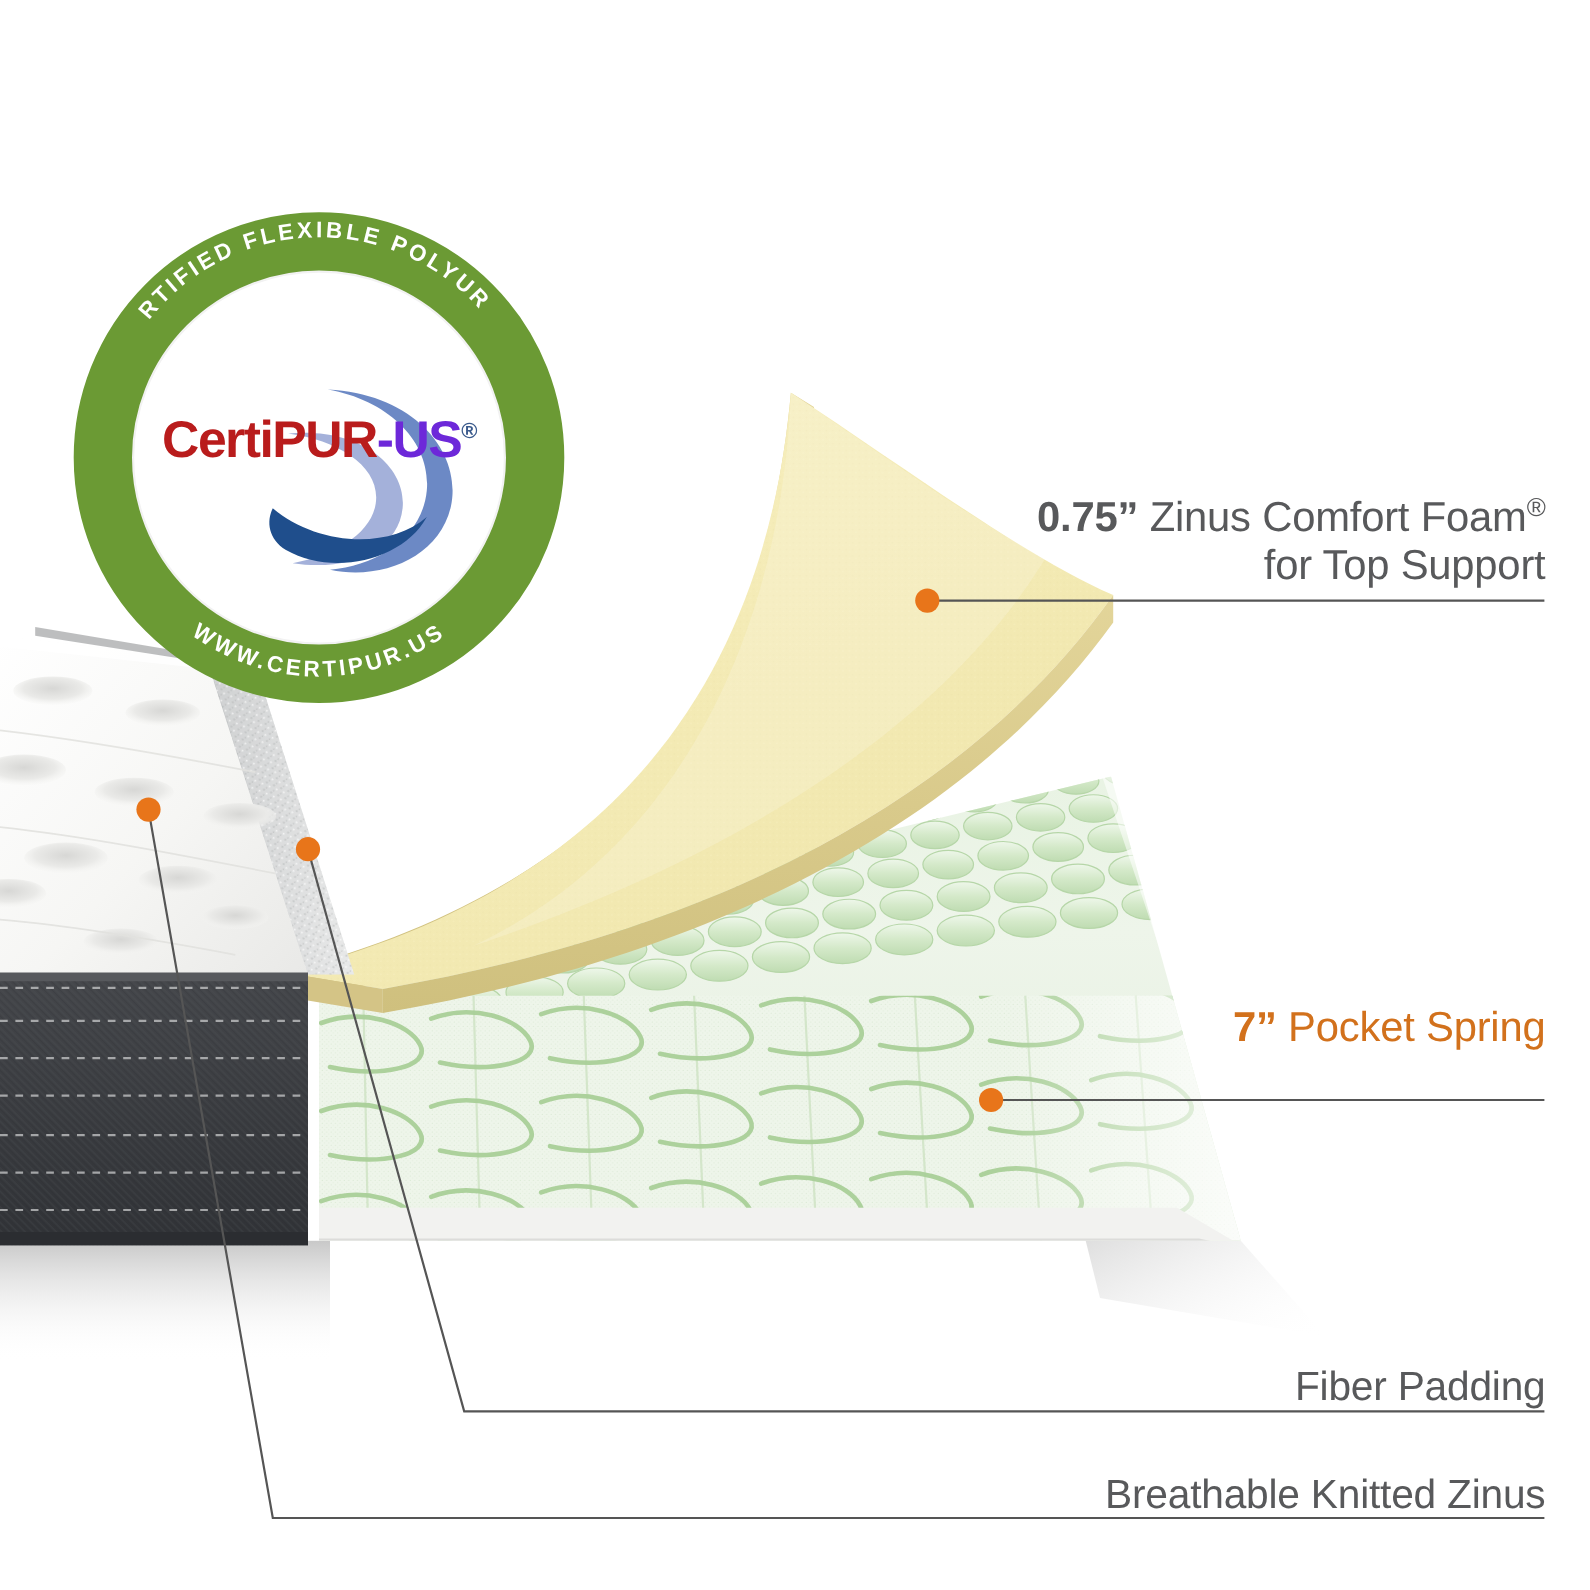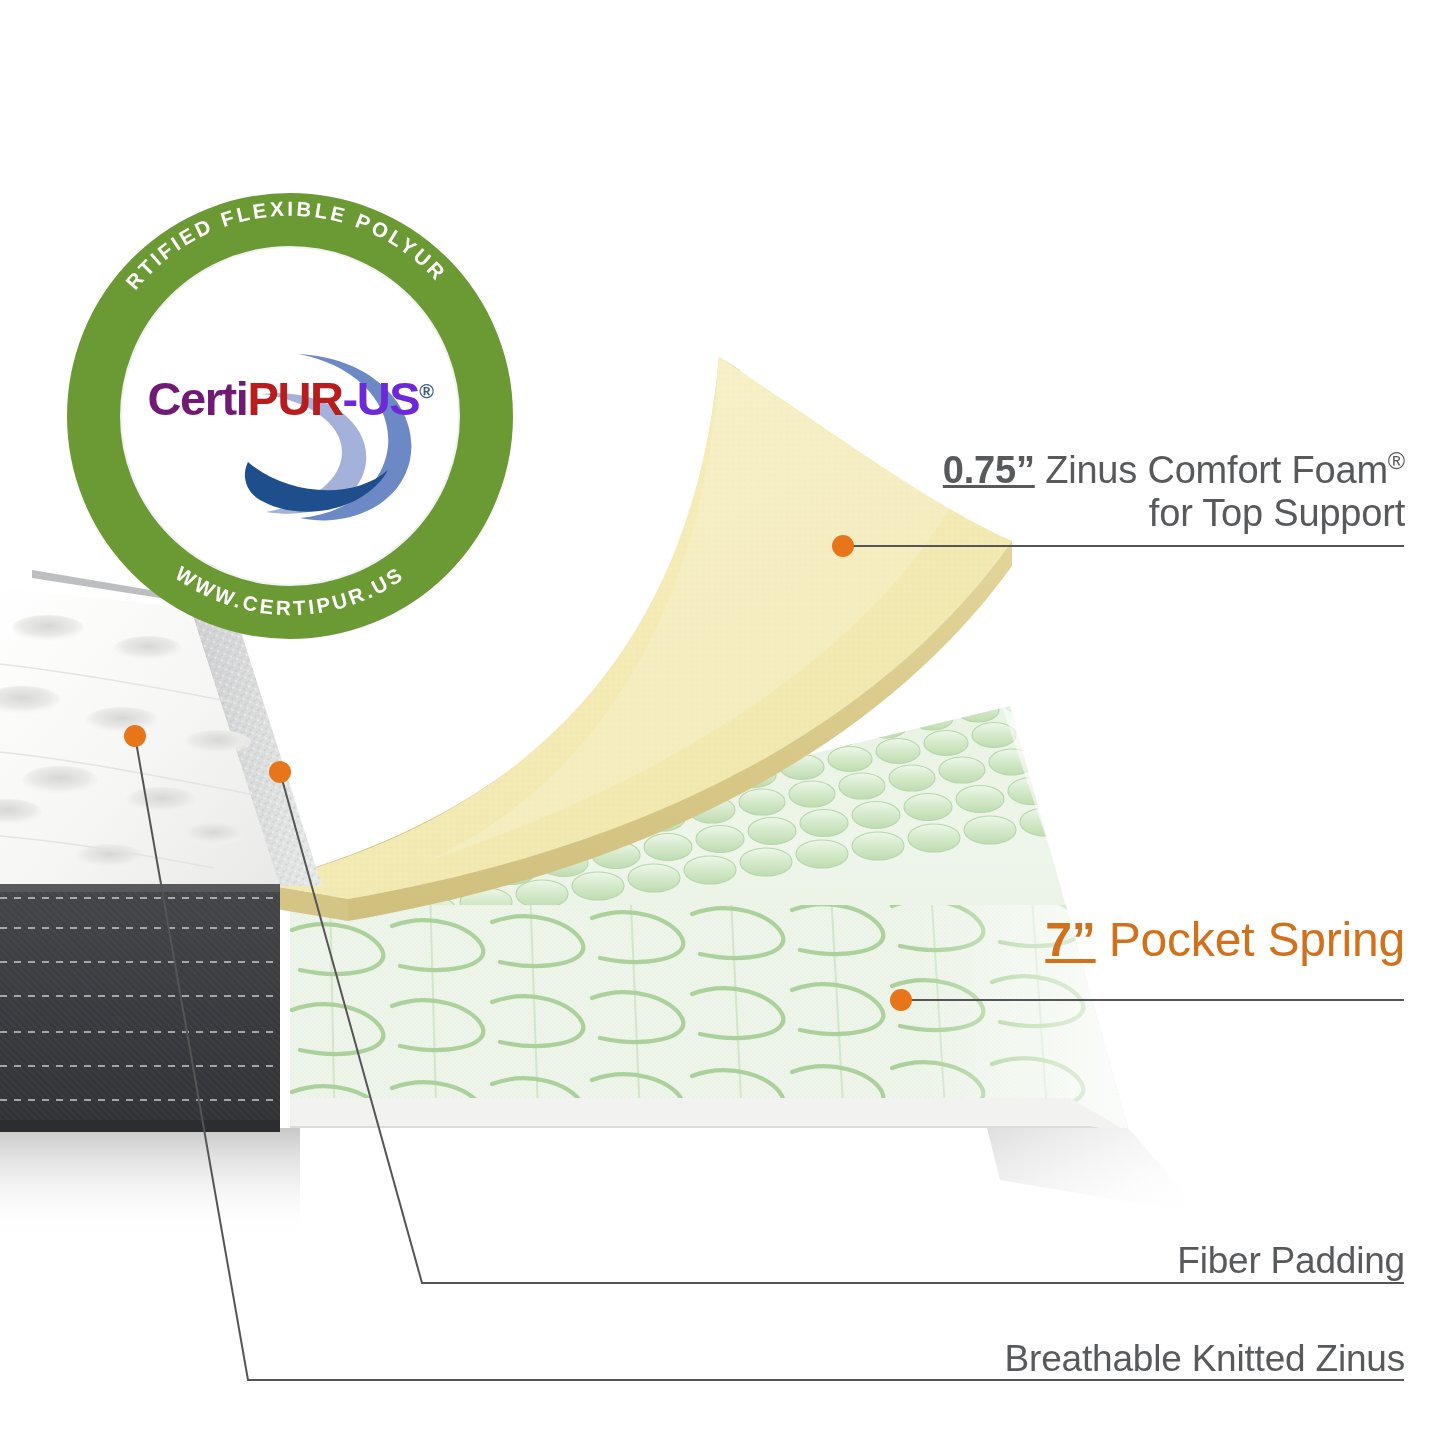--- a/index.html
+++ b/index.html
@@ -29,25 +29,25 @@
   .callout {
     position: absolute;
     text-align: right;
     line-height: 1.14;
     letter-spacing: -0.2px;
     white-space: nowrap;
   }
   .callout .ln { display: block; }
   .c-dark { color: #58595b; }
   .c-orange { color: #d2711c; }
-  .strong { font-weight: bold; text-decoration: underline; }
+  .strong { font-weight: bold; }
   .sup { font-size: 0.62em; vertical-align: super; }
 
   #cal-foam   { right: 40px; top: 448px;  font-size: 38px; }
-  #cal-spring { right: 40px; top: 913px;  font-size: 48px; }
+  #cal-spring { right: 40px; top: 913px;  font-size: 38px; }
   #cal-fiber  { right: 40px; top: 1240px; font-size: 37px; }
   #cal-cover  { right: 40px; top: 1338px; font-size: 37px; }
 
   
   #badge {
     position: absolute;
     left: 88px;
     top: 214px;
     width: 404px;
     height: 404px;
@@ -55,21 +55,21 @@
   .badge-wordmark {
     position: absolute;
     left: 0; right: 0;
     top: 157px;
     text-align: center;
     font-size: 47px;
     font-weight: bold;
     letter-spacing: -1.4px;
     white-space: nowrap;
   }
-  .bw-certi { color: #701a75; }
+  .bw-certi { color: #b91c1c; }
   .bw-pur   { color: #b91c1c; }
   .bw-us    { color: #6d28d9; }
   .bw-reg   { font-size: 20px; vertical-align: super; color: #3a5a8c; }
 </style>
 </head>
 <body>
 
 <div id="stage">
 
   <svg id="art" viewBox="0 0 1445 1445">

